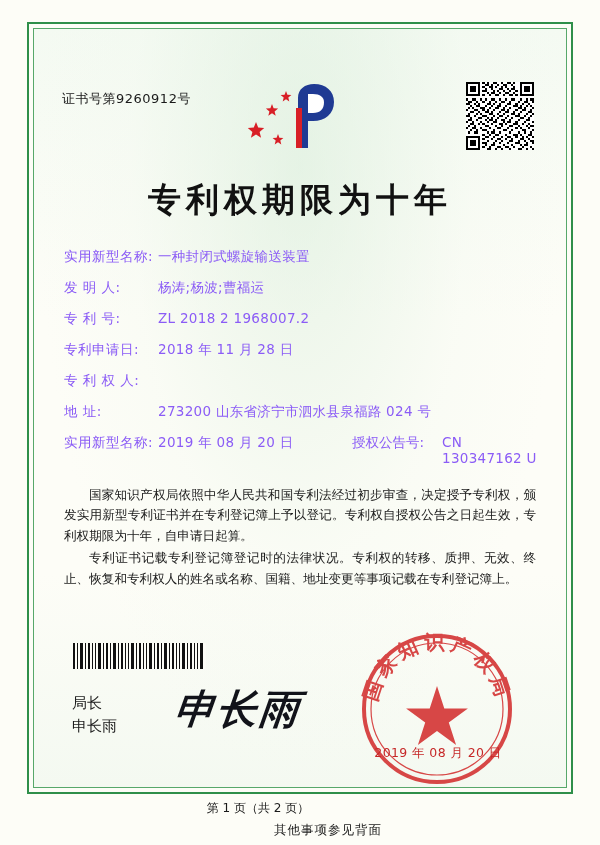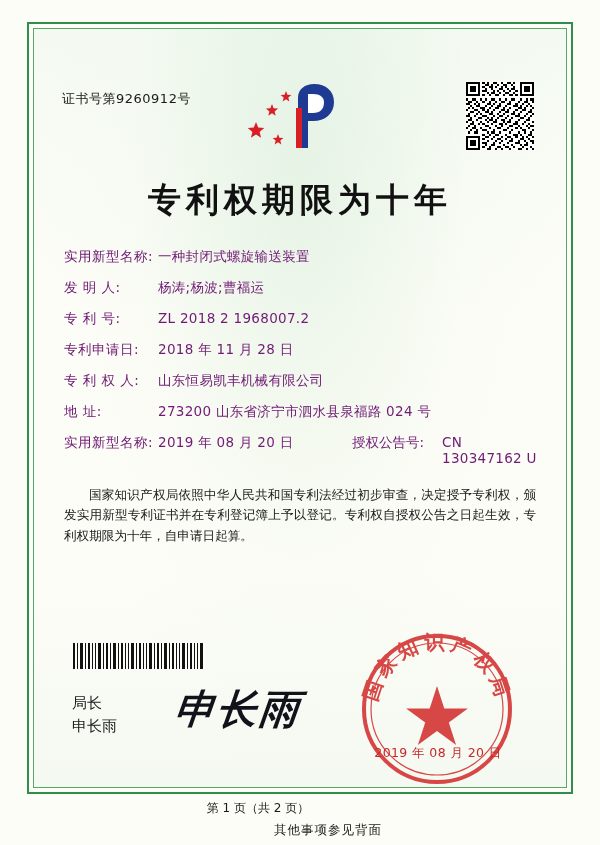--- a/index.html
+++ b/index.html
@@ -109,21 +109,21 @@
     position: absolute;
     left: 64px;
     top: 248px;
     width: 480px;
   }
   .field-row {
     display: flex;
     align-items: baseline;
     margin-bottom: 13px;
     font-size: 13.5px;
-    color: #701a75;
+    color: #8b5cf6;
   }
   .field-label {
     width: 94px;
     flex: 0 0 94px;
     letter-spacing: 0.5px;
   }
   .field-value {
     flex: 1 1 auto;
     letter-spacing: 0.3px;
   }
@@ -552,36 +552,36 @@
     <div class="field-row">
       <div class="field-label">专 利 号:</div>
       <div class="field-value">ZL 2018 2 1968007.2</div>
     </div>
     <div class="field-row">
       <div class="field-label">专利申请日:</div>
       <div class="field-value">2018 年 11 月 28 日</div>
     </div>
     <div class="field-row">
       <div class="field-label">专 利 权 人:</div>
-      <div class="field-value">山东恒易凯丰机械有限公司</div>
     </div>
     <div class="field-row">
       <div class="field-label">地       址:</div>
       <div class="field-value">273200 山东省济宁市泗水县泉福路 024 号</div>
     </div>
     <div class="field-row double">
       <div class="field-label">实用新型名称:</div>
       <div class="field-value field-value-short">2019 年 08 月 20 日</div>
       <div class="label2">授权公告号:</div>
       <div class="field-value">CN 130347162 U</div>
     </div>
   </div>
 
   <div class="paras">
     <p>国家知识产权局依照中华人民共和国专利法经过初步审查，决定授予专利权，颁发实用新型专利证书并在专利登记簿上予以登记。专利权自授权公告之日起生效，专利权期限为十年，自申请日起算。</p>
+    <p>专利证书记载专利登记簿登记时的法律状况。专利权的转移、质押、无效、终止、恢复和专利权人的姓名或名称、国籍、地址变更等事项记载在专利登记簿上。</p>
   </div>
 
   <svg class="barcode" viewBox="0 0 134 26" shape-rendering="crispEdges">
     <rect width="134" height="26" fill="#fdfdf7"></rect>
     <g fill="#111111">
       <rect x="1" y="0" width="2" height="26"></rect>
         <rect x="5" y="0" width="1" height="26"></rect>
       <rect x="8" y="0" width="3" height="26"></rect>
         <rect x="13" y="0" width="1" height="26"></rect>
       <rect x="16" y="0" width="2" height="26"></rect>

